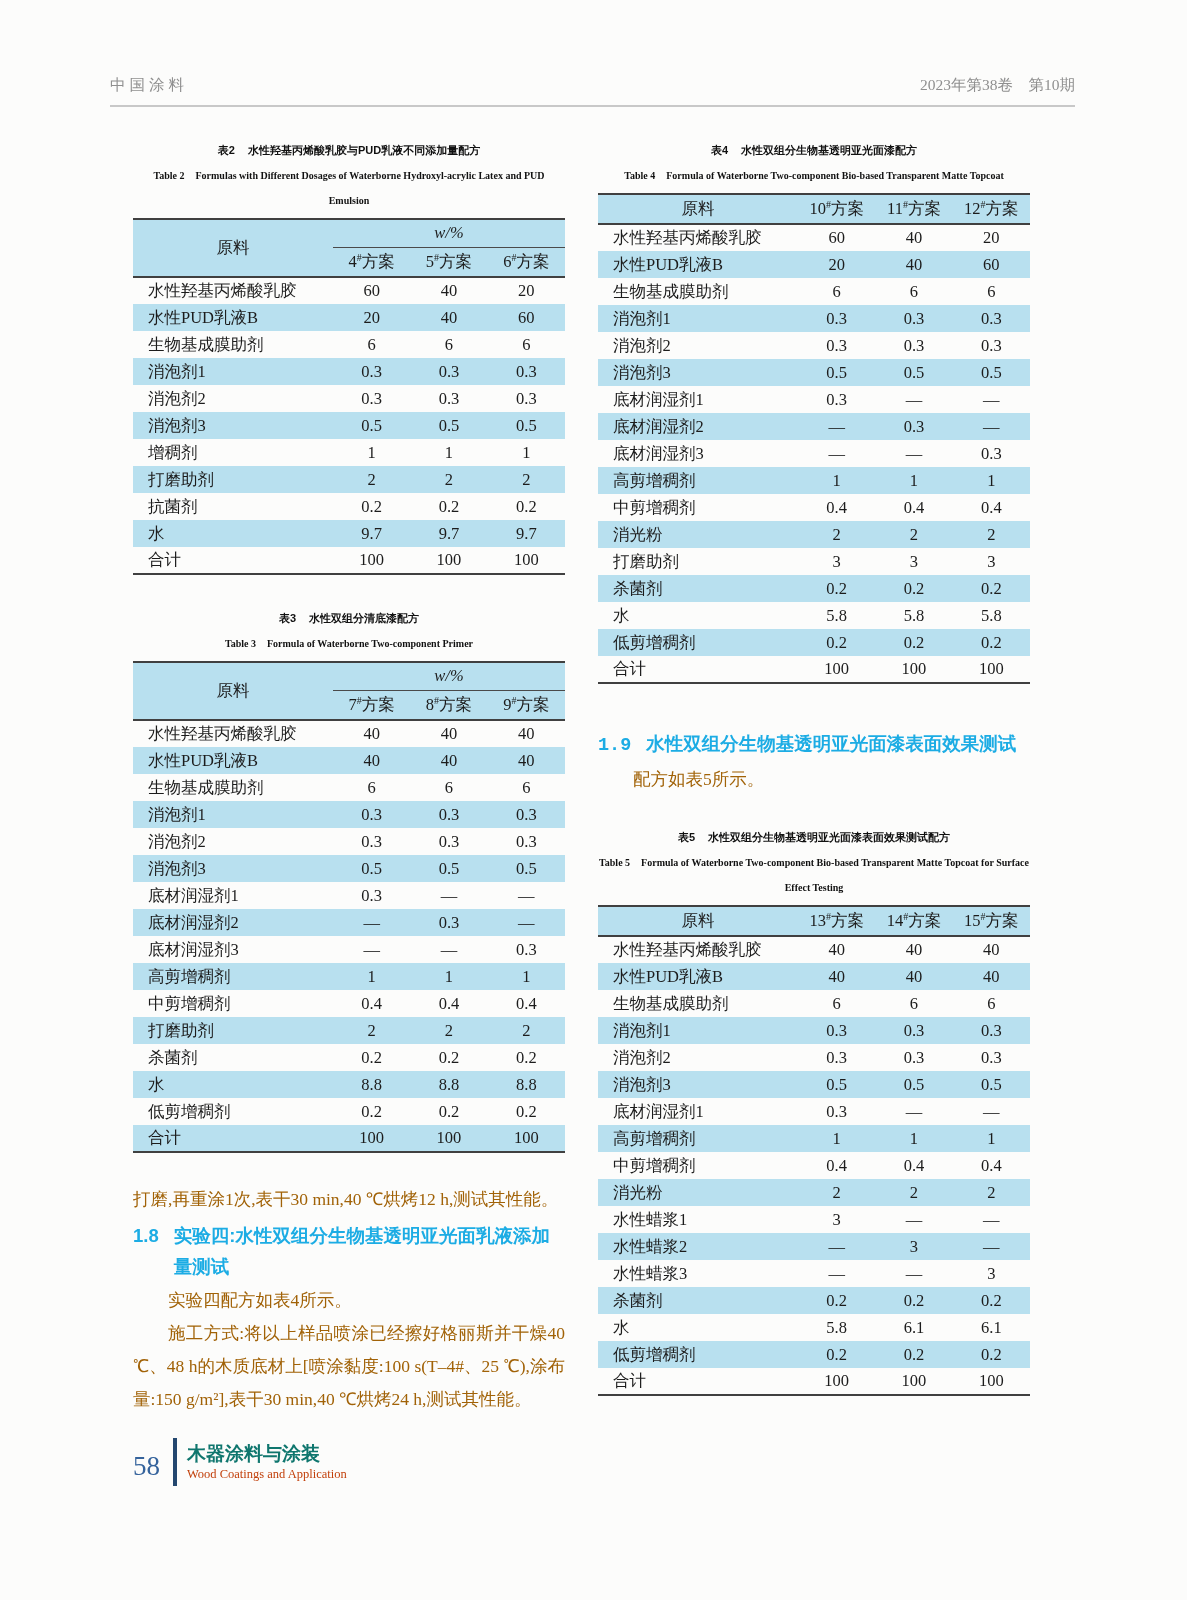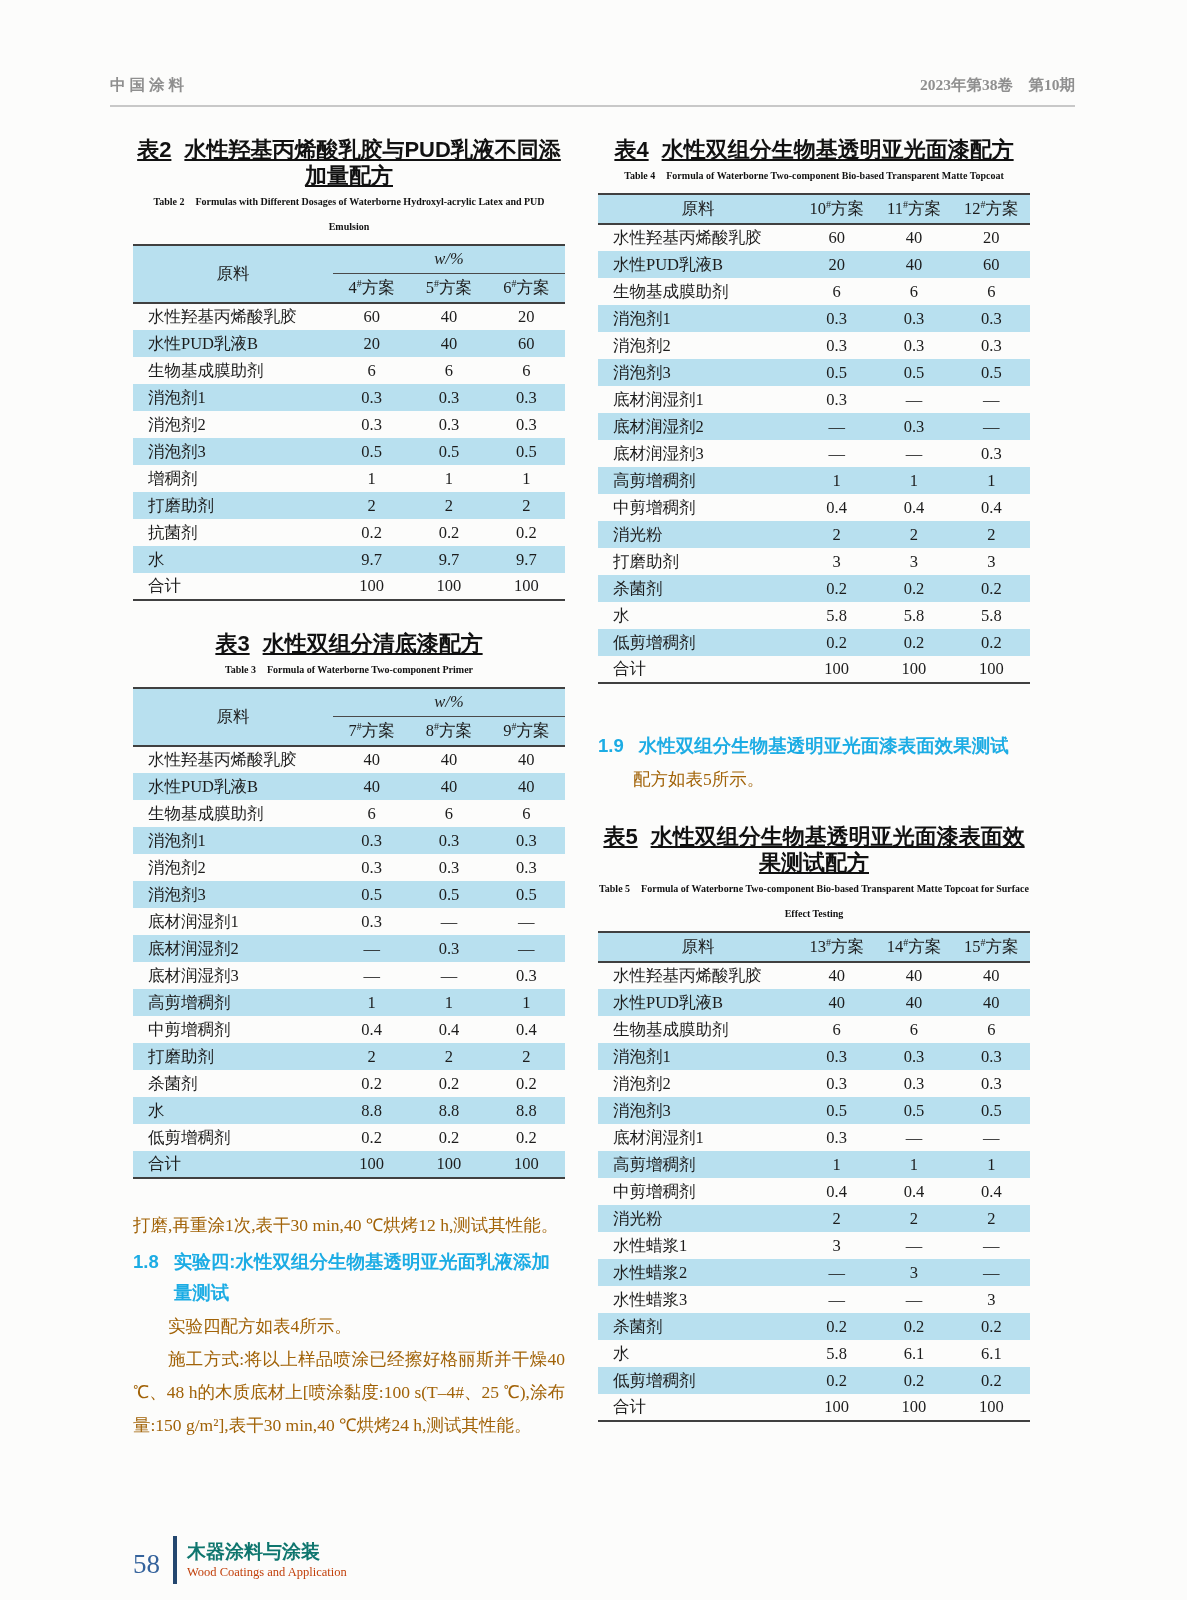--- a/index.html
+++ b/index.html
@@ -8,30 +8,30 @@
     position:relative; width:1187px; height:1600px; margin:0 auto;
     background:#fcfcfb; overflow:hidden;
     font-family:"Liberation Serif", serif; color:#1c1c1c;
   }
   .inner { position:absolute; left:110px; top:75px; width:965px; }
 
   
   .page-head {
     display:flex; justify-content:space-between; align-items:center;
     padding-bottom:9px; border-bottom:2px solid #c8c8c8;
-    font-family:"Liberation Serif", serif; color:#8f8f8f; font-size:15.5px;font-weight:bold;
+    font-family:"Liberation Serif", serif; color:#8f8f8f; font-size:15.5px;
   }
   .journal-cn { letter-spacing:4px; }
 
   .columns { display:flex; gap:33px; padding-left:23px; margin-top:30px; }
   .col { width:432px; }
 
   
   .caption { text-align:center; margin-bottom:5px; }
-  .cap-cn { font-family:"Liberation Sans", sans-serif; font-weight:bold; font-size:22px; line-height:26px; color:#111;text-decoration:underline; }
+  .cap-cn { font-family:"Liberation Sans", sans-serif; font-weight:bold; font-size:11px; line-height:26px; color:#111; }
   .cap-cn .cap-label { margin-right:13px; }
   .cap-en { font-family:"Liberation Serif", serif; font-weight:bold; font-size:10px; line-height:25px; color:#111; }
   .cap-en .cap-label { margin-right:11px; }
 
   
   table.f-table {
     width:432px; border-collapse:collapse; table-layout:fixed;
     border-top:2px solid #404040; border-bottom:2px solid #404040;
     font-size:16.5px;
   }
@@ -54,25 +54,25 @@
   .para { font-size:17.5px; line-height:33px; text-align:justify; color:#a16207; }
   .para.indent { text-indent:2em; }
   .section-heading {
     display:flex; gap:15px; margin:4px 0 2px 0;
     font-family:"Liberation Sans", sans-serif; font-weight:bold;
     font-size:18.5px; line-height:31px; color:#1cace4; text-align:left;
   }
   .section-number { flex:0 0 auto; }
   .p1 { margin-top:30px; }
   .cap-t3 { margin-top:30px; }
-  .h19 { margin-top:46px; }
+  .h19 { margin-top:46px;font-family:Liberation Mono, monospace; }
   .cap-t5 { margin-top:28px; }
 
   
-  .page-footer { position:absolute; left:133px; top:1536px; display:flex; align-items:center; }
+  .page-footer { position:absolute; left:133px; top:1438px; display:flex; align-items:center; }
   .page-num { font-family:"Liberation Serif", serif; font-size:27px; color:#35639c; margin-right:13px; padding-top:8px; }
   .footer-bar { width:4px; height:48px; background:#24476f; margin-right:10px; }
   .footer-cn { font-family:Liberation Sans, sans-serif; font-weight:bold; font-size:19px; color:#0f766e; line-height:24px; }
   .footer-en { font-family:"Liberation Serif", serif; font-size:12.5px; color:#c2410c; line-height:16px; }
 </style>
 </head>
 <body>
 
 <div class="page">
   <div class="inner">

